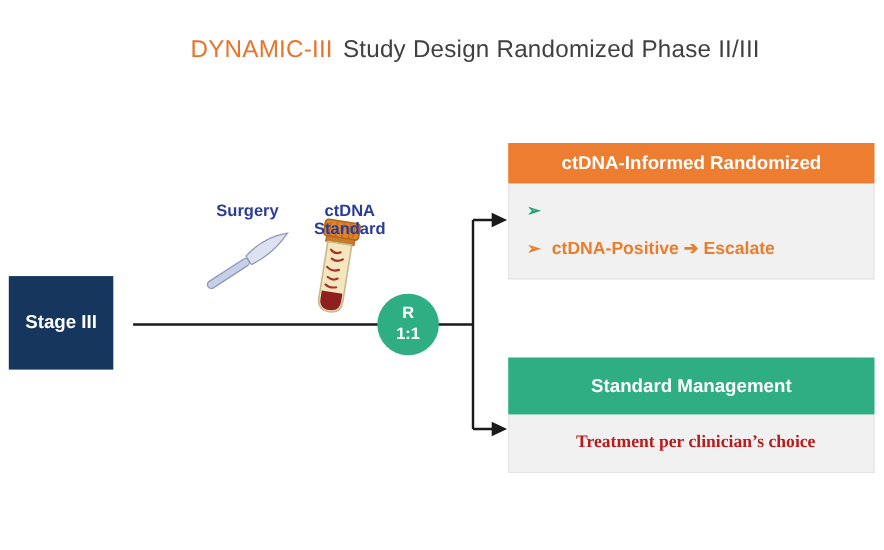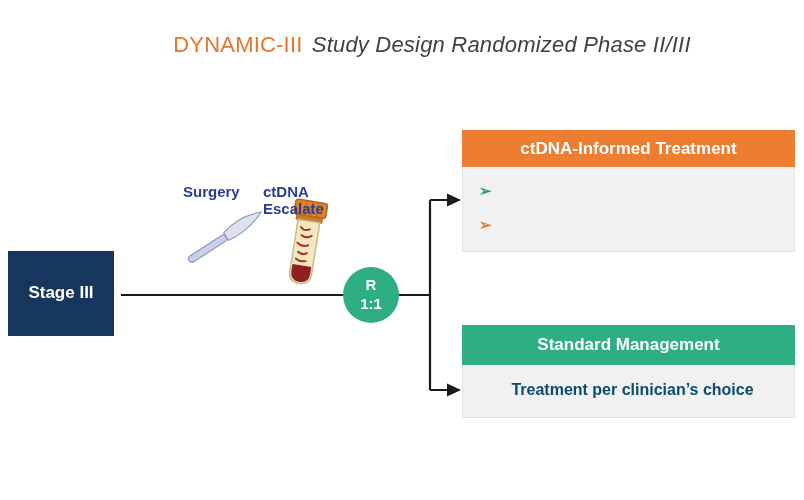--- a/index.html
+++ b/index.html
@@ -3,34 +3,34 @@
 <meta charset="utf-8">
 <style>
   html,body{margin:0;padding:0;background:#ffffff;}
   .canvas{
     position:relative;width:804px;height:500px;background:#ffffff;overflow:hidden;
     font-family:"Liberation Sans", sans-serif;
   }
   
   .title{position:absolute;top:32px;left:60px;width:744px;text-align:center;font-size:22px;letter-spacing:.2px;}
   .title-accent{color:#E8732A;font-weight:400;}
-  .title-rest{color:#404040;font-weight:400;margin-left:.42em;font-style:italic;}
+  .title-rest{color:#404040;font-weight:400;margin-left:.42em;}
 
   
   .stage-box{
-    position:absolute;left:8px;top:251px;width:106px;height:85px;background:#16365D;color:#ffffff;
+    position:absolute;left:8px;top:251px;width:95px;height:85px;background:#16365D;color:#ffffff;
     font-weight:700;font-size:17px;line-height:1.32;display:flex;flex-direction:column;
     justify-content:center;text-align:center;z-index:2;
   }
 
   
   .connectors{position:absolute;left:0;top:0;width:804px;height:500px;z-index:1;pointer-events:none;}
 
   
-  .flow-label{position:absolute;color:#2B3C97;font-weight:700;font-size:15px;text-align:left;z-index:3;}
+  .flow-label{position:absolute;color:#2B3C97;font-weight:700;font-size:15px;text-align:center;z-index:3;}
   .flow-label.surgery{left:183px;top:183px;width:84px;}
   .flow-label.ctdna{left:263px;top:183px;width:110px;}
 
   .scalpel{position:absolute;left:176px;top:198px;z-index:2;}
   .tube{position:absolute;left:270px;top:198px;z-index:2;}
 
   
   .rand-circle{
     position:absolute;left:343px;top:267px;width:56px;height:56px;border-radius:50%;
     background:#2FAE84;color:#ffffff;font-weight:700;font-size:15px;line-height:1.25;
@@ -39,30 +39,30 @@
 
   
   .panel{position:absolute;left:462px;width:333px;z-index:2;}
   .top-panel{top:130px;}
   .bottom-panel{top:325px;}
   .panel-header{
     height:37px;display:flex;align-items:center;justify-content:center;
     color:#ffffff;font-weight:700;font-size:17px;
   }
   .panel-header.orange{background:#ED7D31;}
-  .panel-header.green{background:#2FAE84;height:40px;}
+  .panel-header.green{background:#2FAE84;height:52px;}
   .panel-body{
     background:#F1F1F1;border:1px solid #E3E3E3;border-top:none;
   }
   .top-panel .panel-body{padding:15px 10px 15px 16px;}
   .bullet-row{font-size:16px;font-weight:700;display:flex;align-items:center;margin:0 0 16px 0;}
   .bullet-row:last-child{margin-bottom:2px;}
   .bullet-row .marker{font-size:15px;margin-right:10px;}
   .bottom-panel .panel-body{
-    padding:13px 0 15px 8px;text-align:center;color:#0c4a6e;font-weight:700;font-size:16px;line-height:1.5;
+    padding:13px 0 15px 8px;text-align:center;color:#b91c1c;font-weight:700;font-size:16px;line-height:1.5;font-family:Liberation Serif, serif;
   }
 </style>
 </head>
 <body>
 
 <div class="canvas">
 
   <div class="title">
     <span class="title-accent">DYNAMIC-III</span><span class="title-rest">Study Design Randomized Phase II/III</span>
   </div>
@@ -78,45 +78,46 @@
   </div>
 
   <div class="flow-label surgery">Surgery</div>
   <svg class="scalpel" width="104" height="74" viewBox="0 0 104 74" xmlns="http://www.w3.org/2000/svg">
     <g transform="rotate(-33 52 38)">
       <rect x="6" y="34" width="44" height="7" rx="3.5" fill="#C9CFE6" stroke="#9099BE" stroke-width="1.2"></rect>
       <path d="M50 33 Q72 27 93 36 Q72 45 50 42 Z" fill="#DEE2F0" stroke="#9099BE" stroke-width="1.2"></path>
     </g>
   </svg>
 
-  <div class="flow-label ctdna">ctDNA Escalate</div>
+  <div class="flow-label ctdna">ctDNA Standard</div>
   <svg class="tube" width="72" height="96" viewBox="0 0 72 96" xmlns="http://www.w3.org/2000/svg">
     <g transform="rotate(9 36 48)">
       <rect x="19" y="3" width="32" height="15" rx="3" fill="#E0832B" stroke="#AF661E" stroke-width="1.5"></rect>
       <path d="M24 5 V16 M30 4 V17 M36 4 V17 M42 4 V17 M46 5 V16" stroke="#C06F20" stroke-width="1.5" fill="none"></path>
       <rect x="22" y="18" width="26" height="5" fill="#C97B2A" stroke="#AF661E" stroke-width="1"></rect>
       <path d="M24 23 L24 75 Q24 86 35 86 Q46 86 46 75 L46 23 Z" fill="#F4E6BF" stroke="#C9B98C" stroke-width="1.5"></path>
       <path d="M25.5 68 L25.5 75 Q25.5 84.5 35 84.5 Q44.5 84.5 44.5 75 L44.5 68 Z" fill="#8E2020"></path>
       <path d="M28 30 q4 4 9 1 M30 38 q5 3 10 -1 M27 46 q5 4 11 1 M29 55 q5 3 9 0 M28 62 q4 3 10 1" stroke="#A93226" stroke-width="2" fill="none" stroke-linecap="round"></path>
     </g>
   </svg>
 
   <div class="rand-circle">
     <div>R</div>
     <div>1:1</div>
   </div>
 
   <div class="panel top-panel">
-    <div class="panel-header orange">ctDNA-Informed Treatment</div>
+    <div class="panel-header orange">ctDNA-Informed Randomized</div>
     <div class="panel-body">
       <div class="bullet-row" style="color: rgb(31, 163, 118);">
         <span class="marker">➢</span>
       </div>
       <div class="bullet-row" style="color: rgb(232, 125, 43);">
         <span class="marker">➢</span>
+        <span>ctDNA-Positive ➔ Escalate</span>
       </div>
     </div>
   </div>
 
   <div class="panel bottom-panel">
     <div class="panel-header green">Standard Management</div>
     <div class="panel-body">
       <div>Treatment per clinician’s choice</div>
     </div>
   </div>

